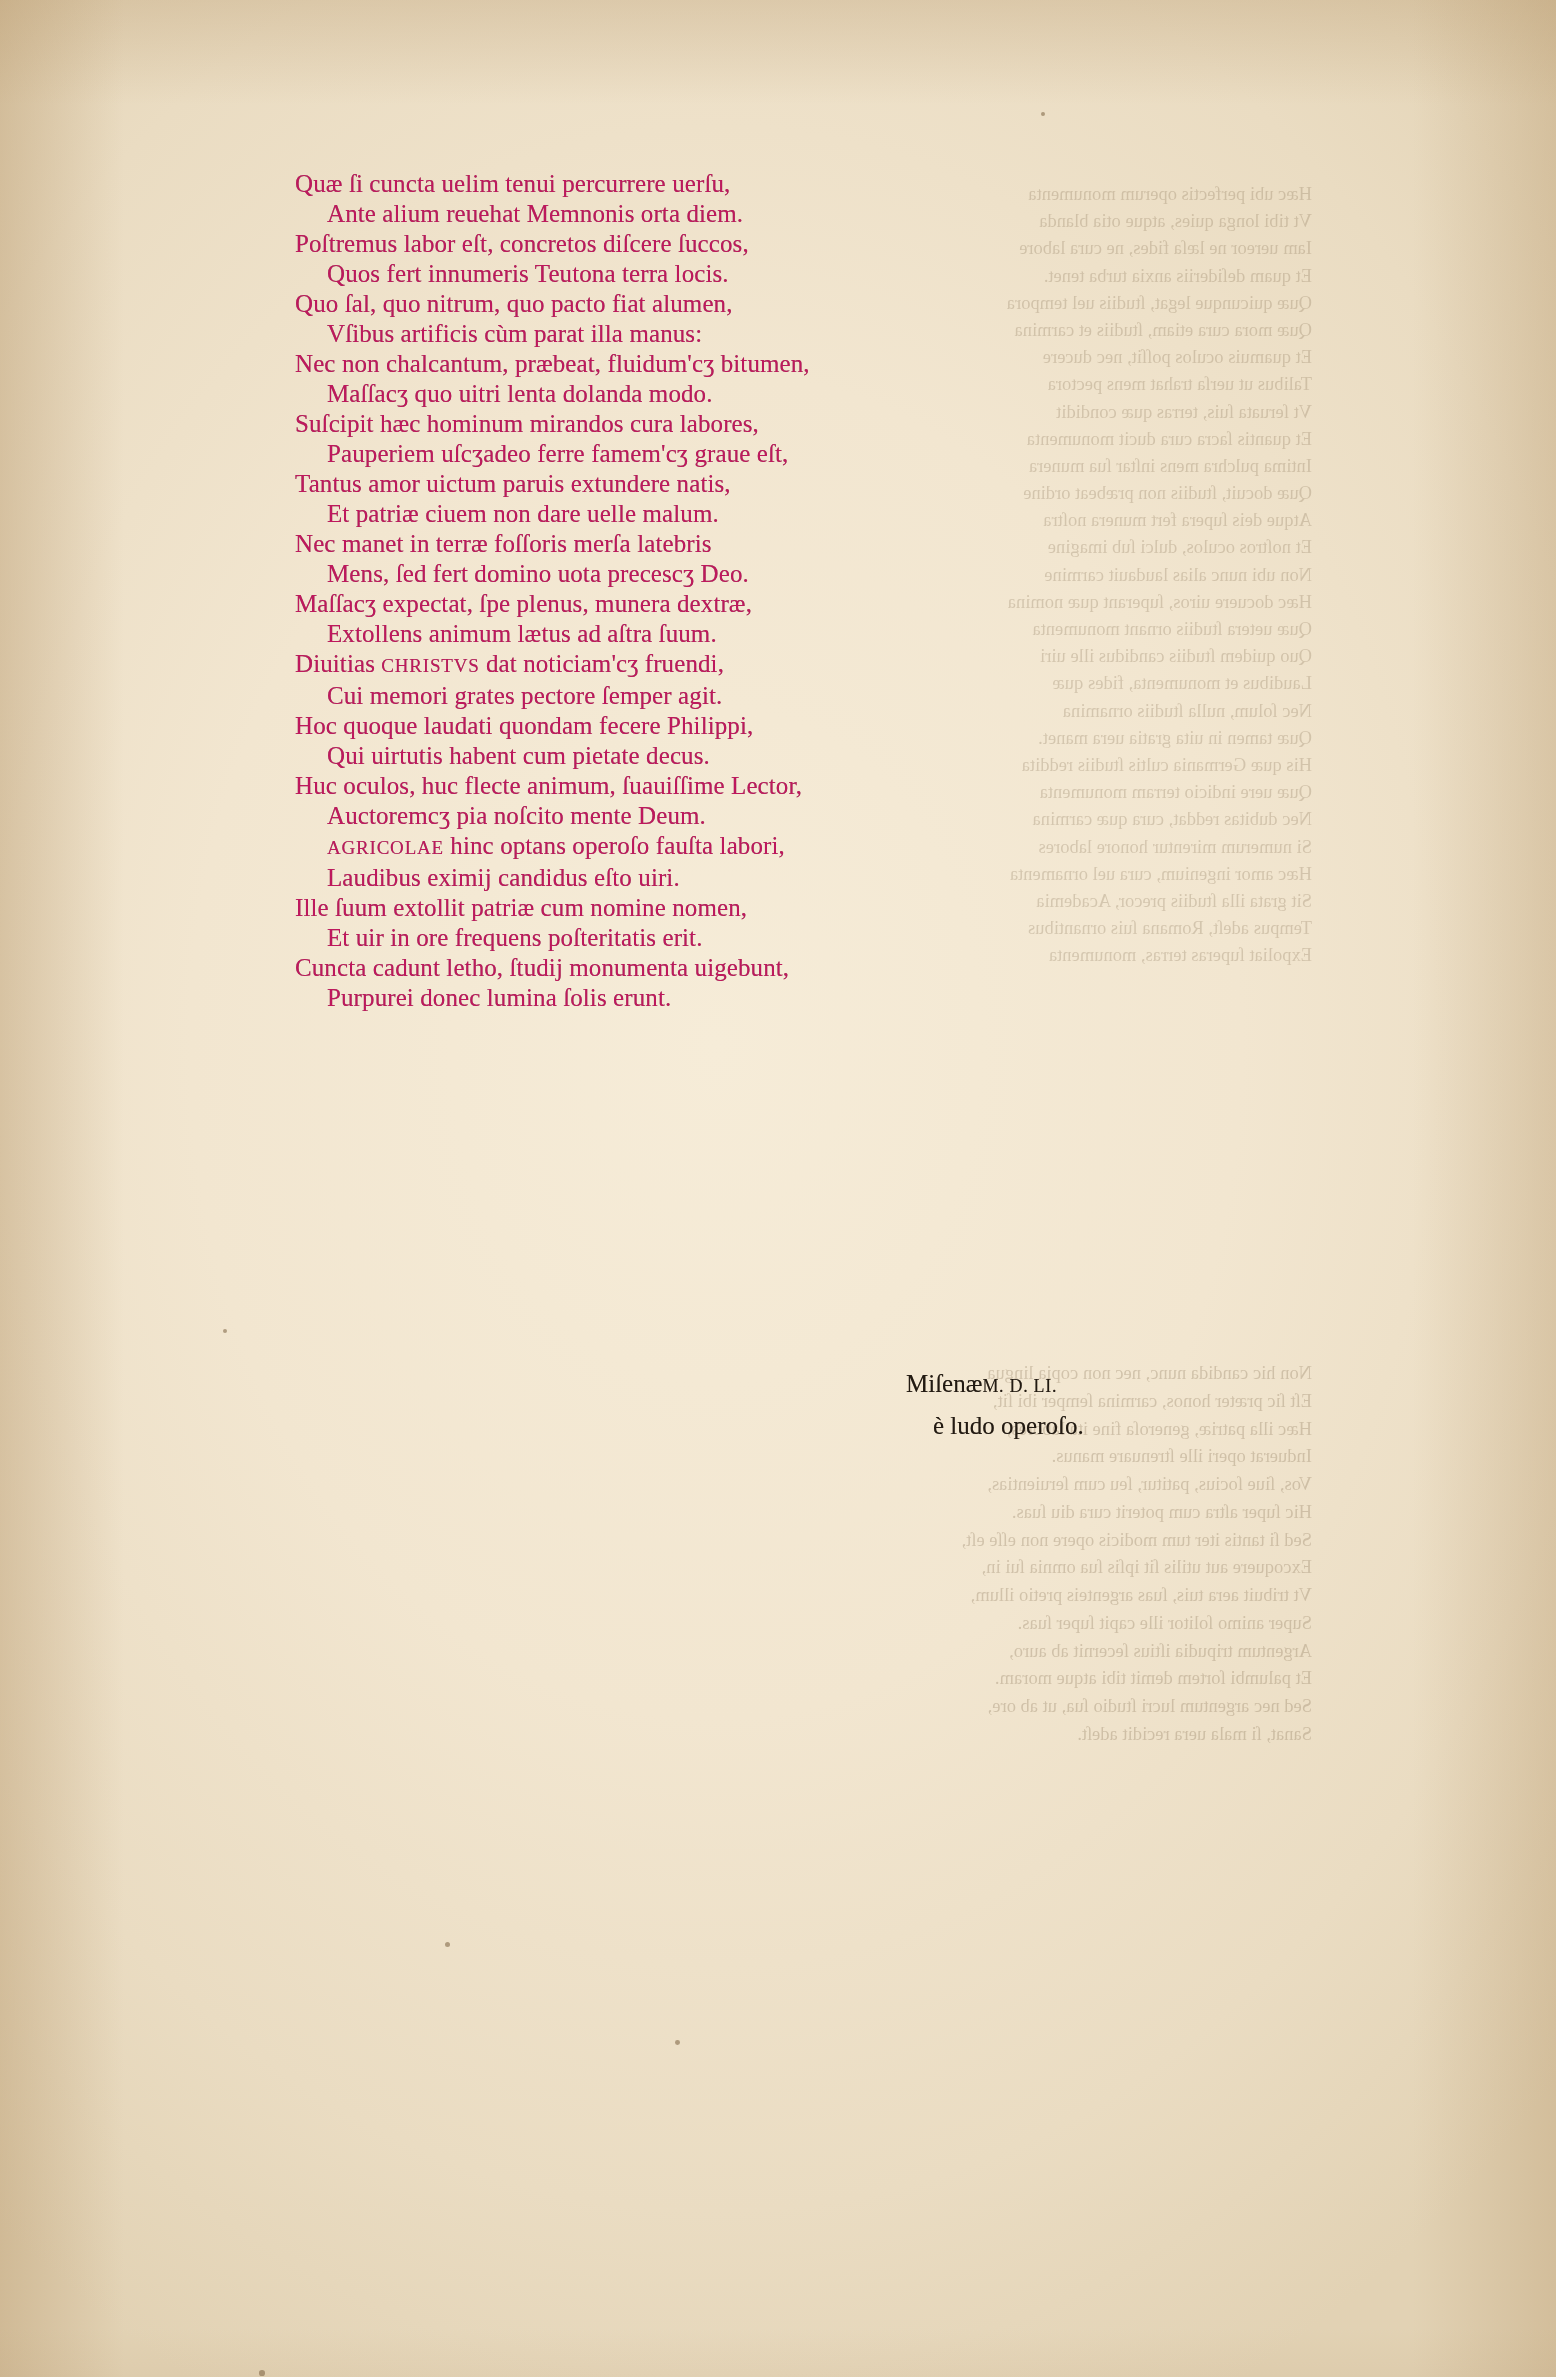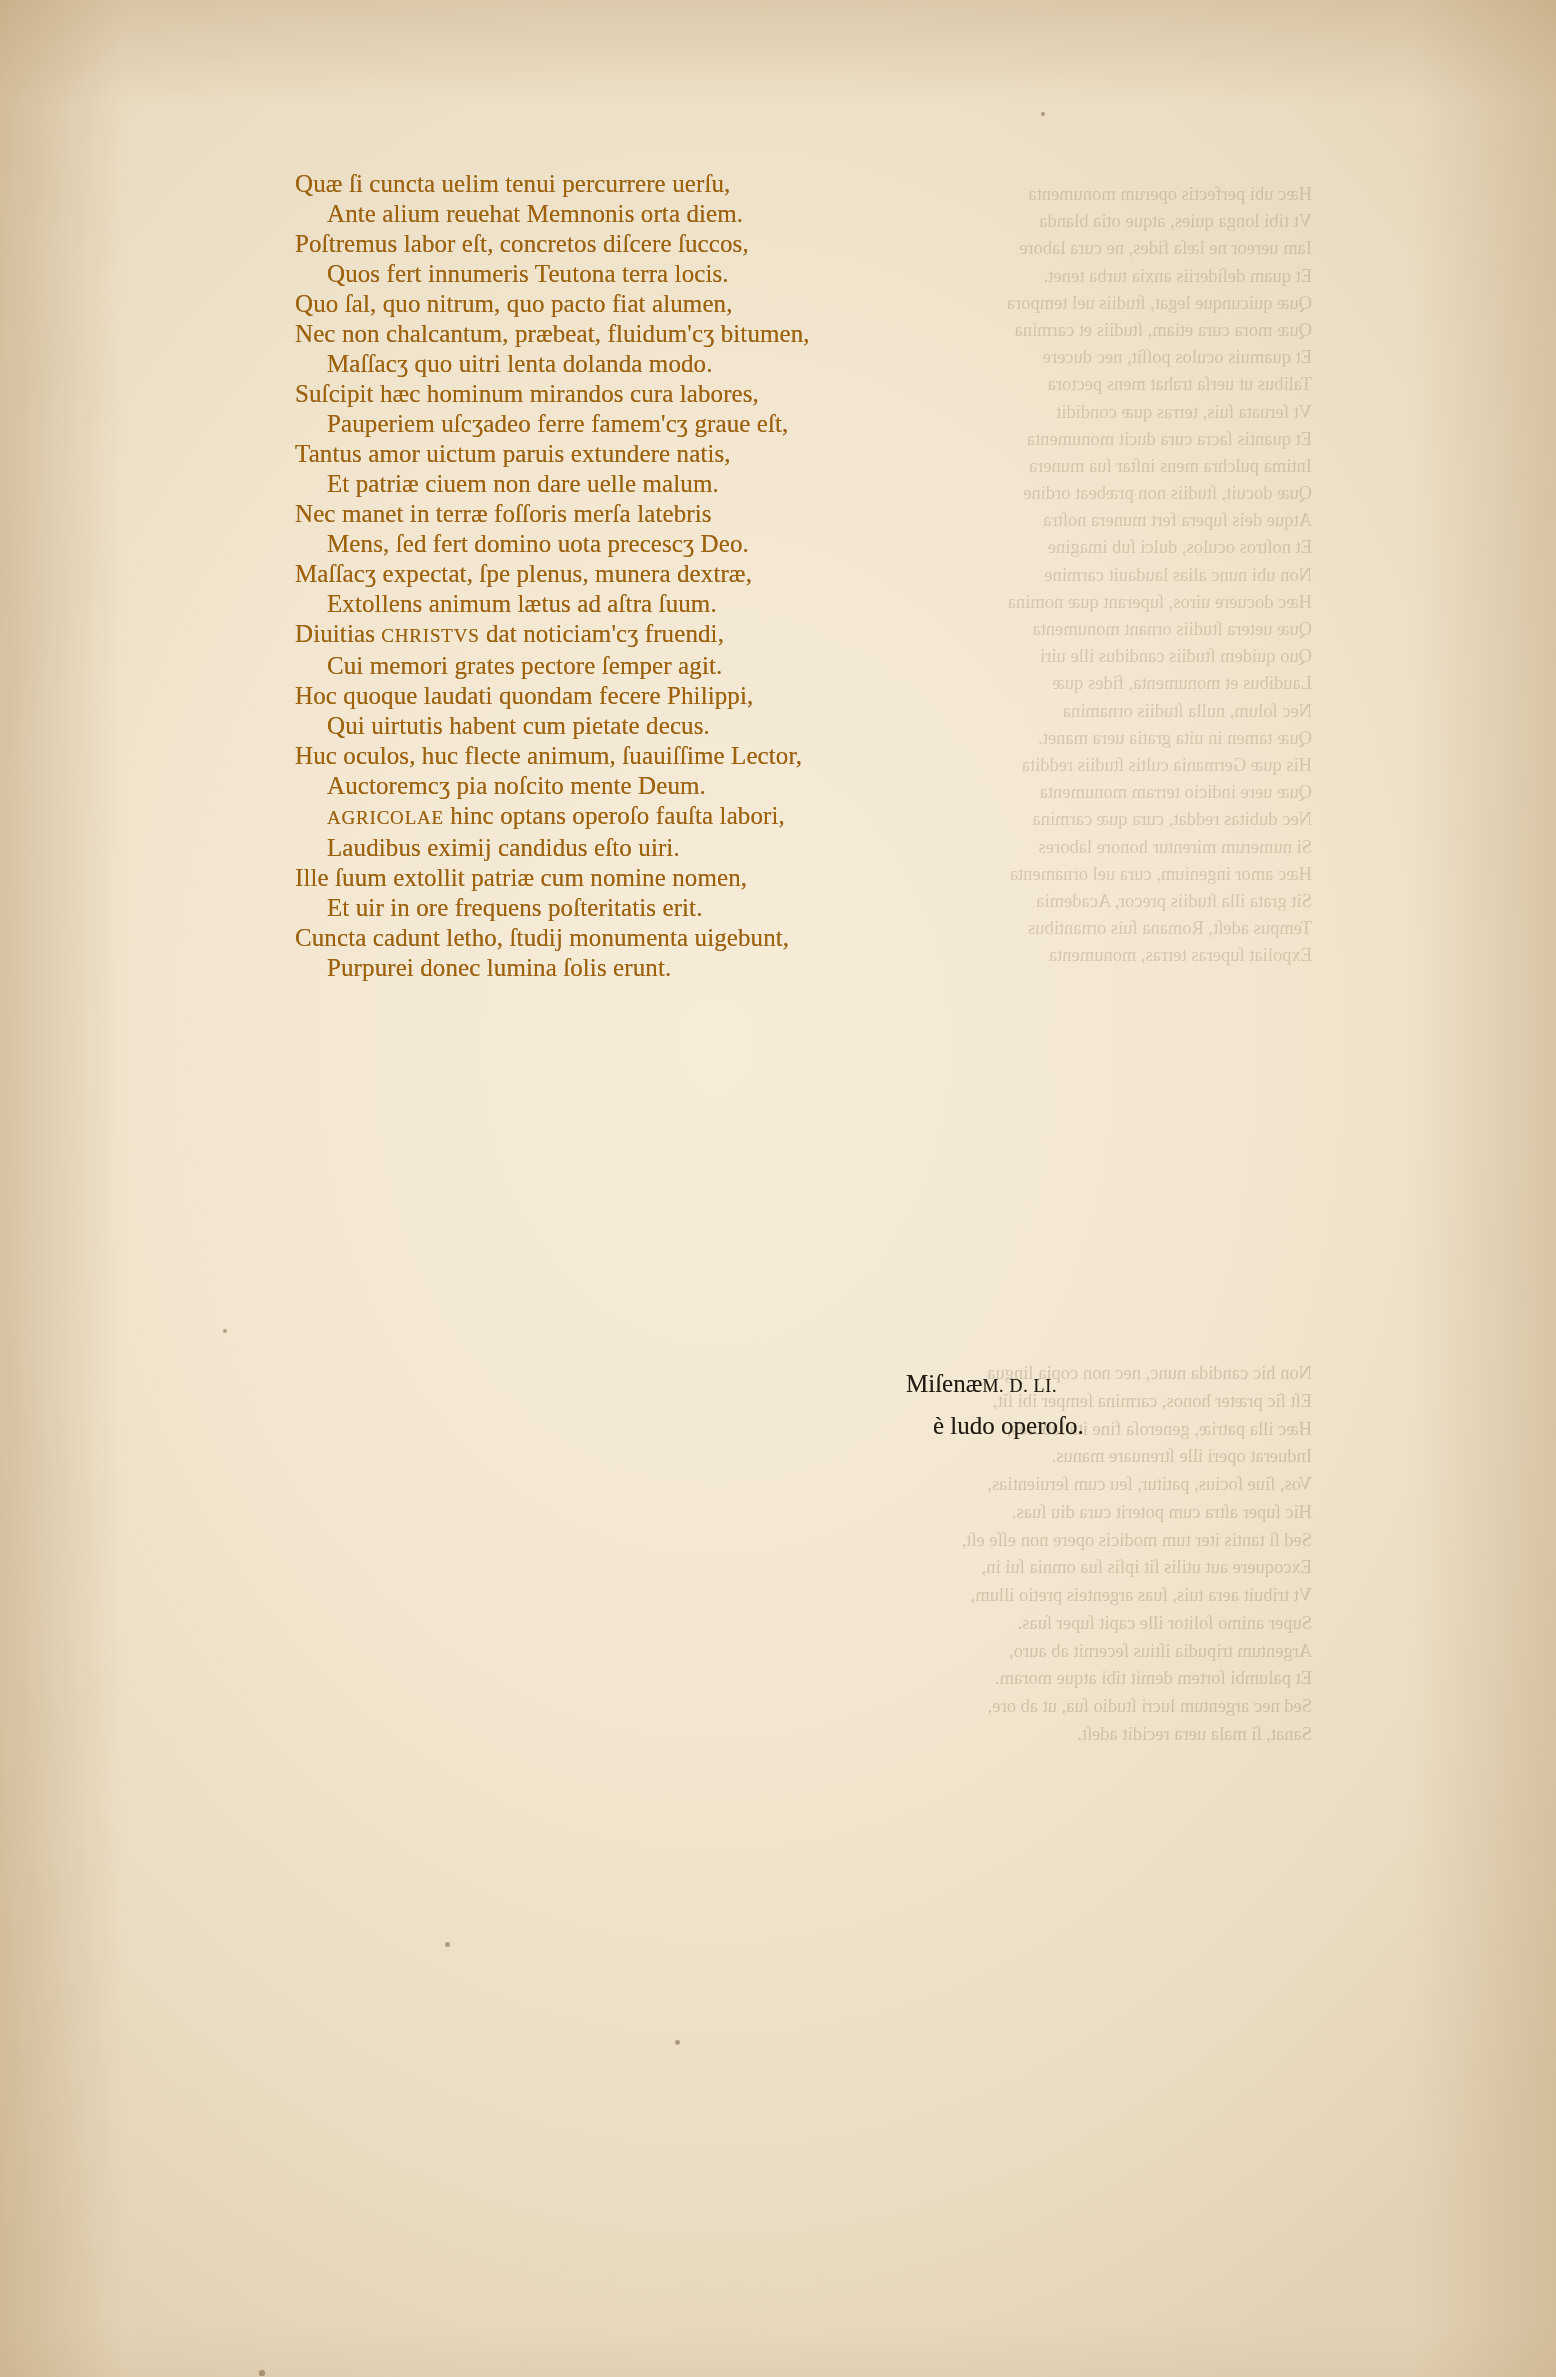--- a/index.html
+++ b/index.html
@@ -83,21 +83,21 @@
   }
 
   
   #text-block {
     position: absolute;
     left: 295px;
     top: 169px;
     width: 913px;
   }
   .verse-line {
-    color: #a16207;
+    color: #be185d;
     font-size: 25px;
     line-height: 30px;
     letter-spacing: 0.1px;
     white-space: pre;
     text-shadow: 0 0 0.6px rgba(40,28,16,0.45);
     font-family: Liberation Serif, serif;
   }
   .verse-line.indent {
     padding-left: 32px;
   }
@@ -190,20 +190,21 @@
 Et palumbi ſortem demit tibi atque moram.
 Sed nec argentum lucri ſtudio ſua, ut ab ore,
 Sanat, ſi mala uera recidit adeſt.</div>
 
   <div id="text-block">
       <div class="verse-line">Quæ ſi cuncta uelim tenui percurrere uerſu,</div>
       <div class="verse-line indent">Ante alium reuehat Memnonis orta diem.</div>
       <div class="verse-line">Poſtremus labor eſt, concretos diſcere ſuccos,</div>
       <div class="verse-line indent">Quos fert innumeris Teutona terra locis.</div>
       <div class="verse-line">Quo ſal, quo nitrum, quo pacto fiat alumen,</div>
+      <div class="verse-line indent">Vſibus artificis cùm parat illa manus:</div>
       <div class="verse-line">Nec non chalcantum, præbeat, fluidum'cʒ bitumen,</div>
       <div class="verse-line indent">Maſſacʒ quo uitri lenta dolanda modo.</div>
       <div class="verse-line">Suſcipit hæc hominum mirandos cura labores,</div>
       <div class="verse-line indent">Pauperiem uſcʒadeo ferre famem'cʒ graue eſt,</div>
       <div class="verse-line">Tantus amor uictum paruis extundere natis,</div>
       <div class="verse-line indent">Et patriæ ciuem non dare uelle malum.</div>
       <div class="verse-line">Nec manet in terræ foſſoris merſa latebris</div>
       <div class="verse-line indent">Mens, ſed fert domino uota precescʒ Deo.</div>
       <div class="verse-line">Maſſacʒ expectat, ſpe plenus, munera dextræ,</div>
       <div class="verse-line indent">Extollens animum lætus ad aſtra ſuum.</div>

